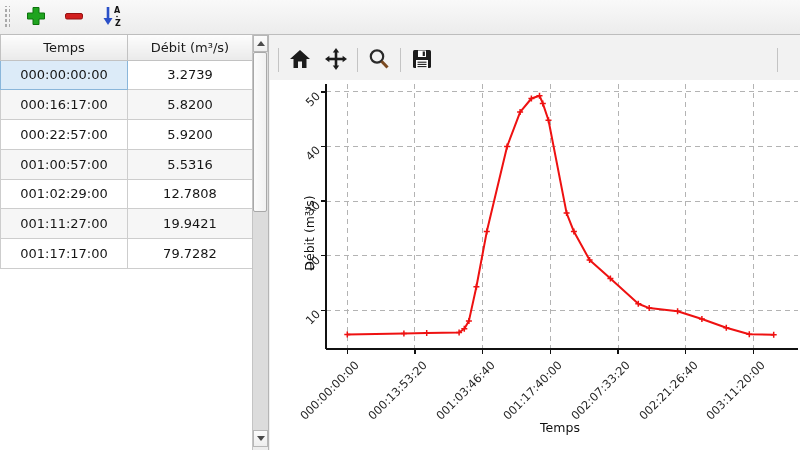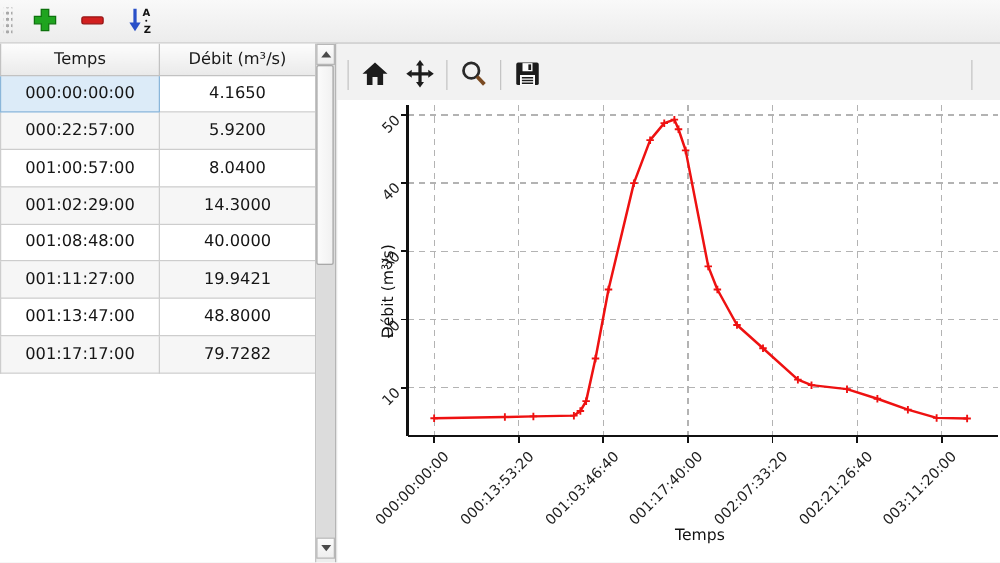--- a/index.html
+++ b/index.html
@@ -88,45 +88,41 @@
     <table class="data-table">
       <thead>
         <tr>
           <th style="width:127px">Temps</th>
           <th style="width:125px">Débit (m³/s)</th>
         </tr>
       </thead>
       <tbody id="tbody">
           <tr>
             <td class="selected">000:00:00:00</td>
-            <td>4.1650</td>
+            <td>3.2739</td>
+          </tr>
+          <tr>
+            <td>000:16:17:00</td>
+            <td>5.8200</td>
           </tr>
           <tr>
             <td>000:22:57:00</td>
             <td>5.9200</td>
           </tr>
           <tr>
             <td>001:00:57:00</td>
-            <td>8.0400</td>
+            <td>5.5316</td>
           </tr>
           <tr>
             <td>001:02:29:00</td>
-            <td>14.3000</td>
-          </tr>
-          <tr>
-            <td>001:08:48:00</td>
-            <td>40.0000</td>
+            <td>12.7808</td>
           </tr>
           <tr>
             <td>001:11:27:00</td>
             <td>19.9421</td>
-          </tr>
-          <tr>
-            <td>001:13:47:00</td>
-            <td>48.8000</td>
           </tr>
           <tr>
             <td>001:17:17:00</td>
             <td>79.7282</td>
           </tr>
         </tbody>
     </table>
     <div class="vscrollbar">
       <div class="sb-btn up">
           <span class="tri-up"></span>

